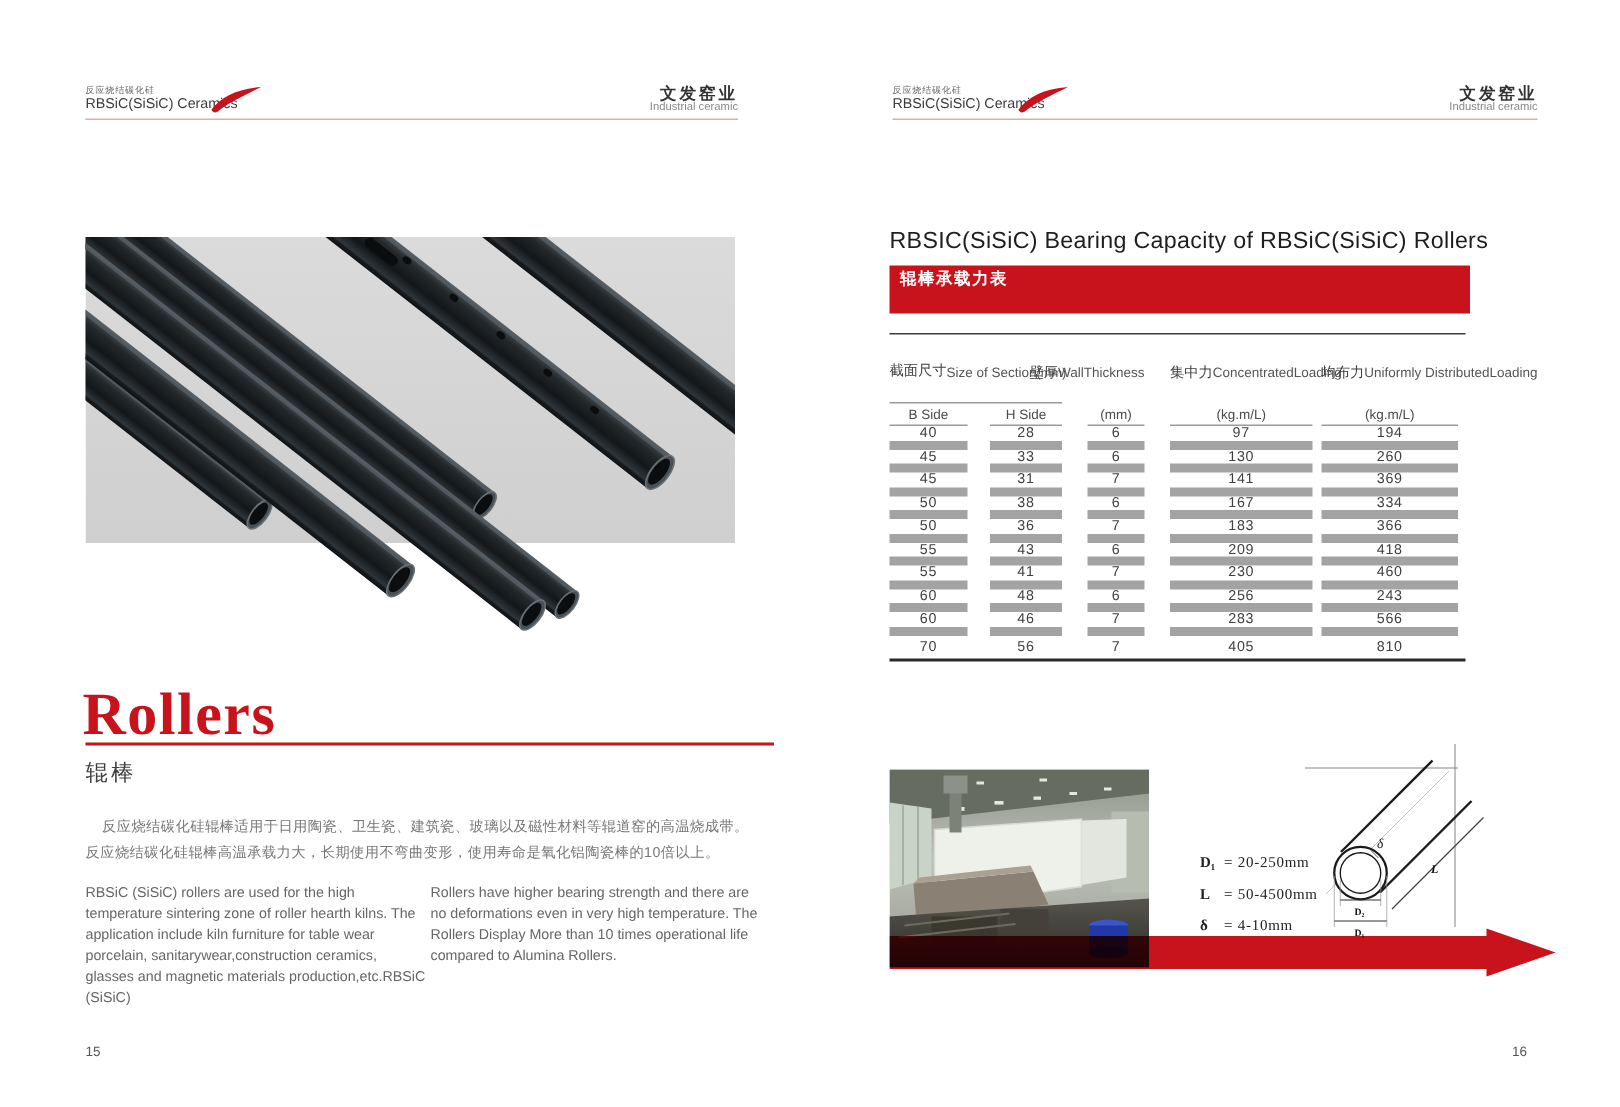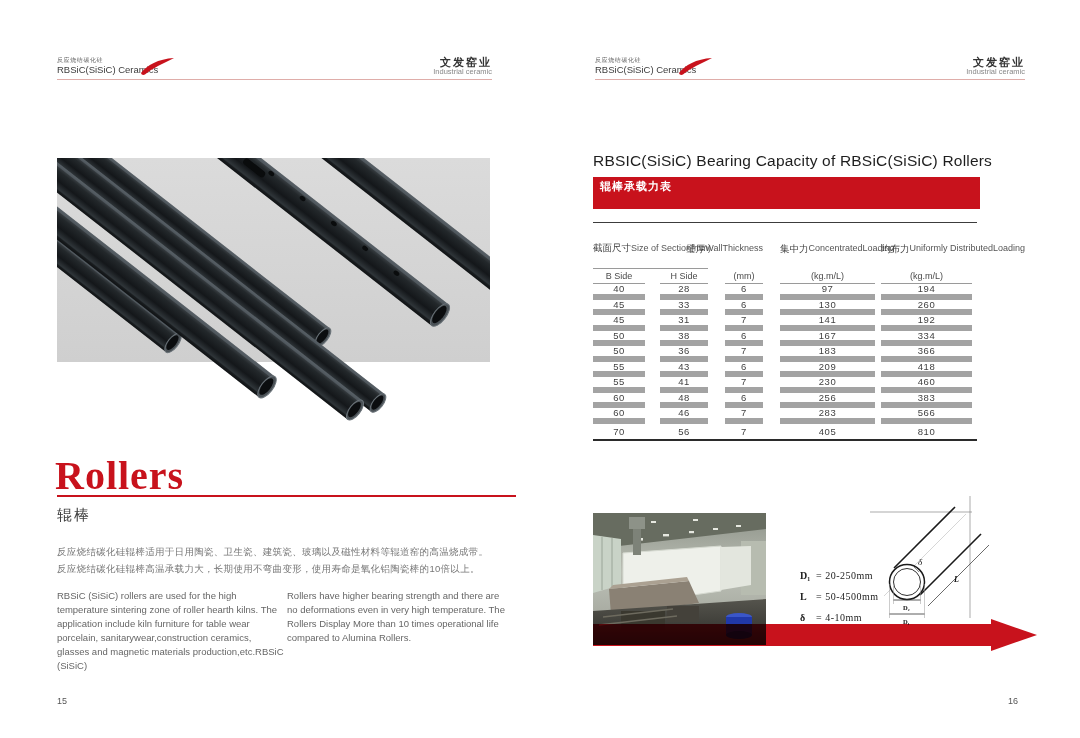--- a/index.html
+++ b/index.html
@@ -146,21 +146,21 @@
       <rect x="-560" y="9.5" width="560" height="2.5" fill="#000" opacity=".35"></rect>
       <ellipse cx="0" cy="0" rx="5.4" ry="12" fill="#4a5156" stroke="#6a7278" stroke-width="1"></ellipse>
       <ellipse cx="-.7" cy="0" rx="4" ry="9.2" fill="#0b0d0f"></ellipse>
     </g>
   </svg>
 
   <div class="abs big-title" style="left:55px;top:452px;">Rollers</div>
   <div class="abs title-underline" style="left:57px;top:495px;width:459px;"></div>
   <div class="abs sub-cn" style="left:57px;top:506px;">辊棒</div>
 
-  <div class="abs desc-cn nowrap" style="left:57px;top:543px;">反应烧结碳化硅辊棒适用于日用陶瓷、卫生瓷、建筑瓷、玻璃以及磁性材料等辊道窑的高温烧成带。</div>
+  <div class="abs desc-cn nowrap" style="left:68px;top:543px;">反应烧结碳化硅辊棒适用于日用陶瓷、卫生瓷、建筑瓷、玻璃以及磁性材料等辊道窑的高温烧成带。</div>
   <div class="abs desc-cn nowrap" style="left:57px;top:560px;">反应烧结碳化硅辊棒高温承载力大，长期使用不弯曲变形，使用寿命是氧化铝陶瓷棒的10倍以上。</div>
 
   <div class="abs en-col" style="left:57px;top:589px;width:228px;">RBSiC (SiSiC) rollers are used for the high temperature sintering zone of roller hearth kilns. The application include kiln furniture for table wear porcelain, sanitarywear,construction ceramics, glasses and magnetic materials production,etc.RBSiC (SiSiC)</div>
   <div class="abs en-col" style="left:287px;top:589px;width:218px;">Rollers have higher bearing strength and there are no deformations even in very high temperature. The Rollers Display More than 10 times operational life compared to Alumina Rollers.</div>
 
   <div class="abs pagenum" style="left:57px;top:696px;">15</div>
 
   <div class="abs hdr-cn" style="left:595px;top:56px;">反应烧结碳化硅</div>
   <div class="abs hdr-en" style="left:595px;top:64px;">RBSiC(SiSiC) Ceramics</div>
   <svg class="abs" style="left:678px;top:57px;" width="36" height="19" viewBox="0 0 36 19">
@@ -216,21 +216,21 @@
           <div class="tcell c2">33</div>
           <div class="tcell c3">6</div>
           <div class="tcell c4">130</div>
           <div class="tcell c5">260</div>
         </div>
         <div class="trow">
           <div class="tcell c1">45</div>
           <div class="tcell c2">31</div>
           <div class="tcell c3">7</div>
           <div class="tcell c4">141</div>
-          <div class="tcell c5">192</div>
+          <div class="tcell c5">369</div>
         </div>
         <div class="trow">
           <div class="tcell c1">50</div>
           <div class="tcell c2">38</div>
           <div class="tcell c3">6</div>
           <div class="tcell c4">167</div>
           <div class="tcell c5">334</div>
         </div>
         <div class="trow">
           <div class="tcell c1">50</div>
@@ -251,21 +251,21 @@
           <div class="tcell c2">41</div>
           <div class="tcell c3">7</div>
           <div class="tcell c4">230</div>
           <div class="tcell c5">460</div>
         </div>
         <div class="trow">
           <div class="tcell c1">60</div>
           <div class="tcell c2">48</div>
           <div class="tcell c3">6</div>
           <div class="tcell c4">256</div>
-          <div class="tcell c5">383</div>
+          <div class="tcell c5">243</div>
         </div>
         <div class="trow">
           <div class="tcell c1">60</div>
           <div class="tcell c2">46</div>
           <div class="tcell c3">7</div>
           <div class="tcell c4">283</div>
           <div class="tcell c5">566</div>
         </div>
         <div class="trow">
           <div class="tcell c1">70</div>

